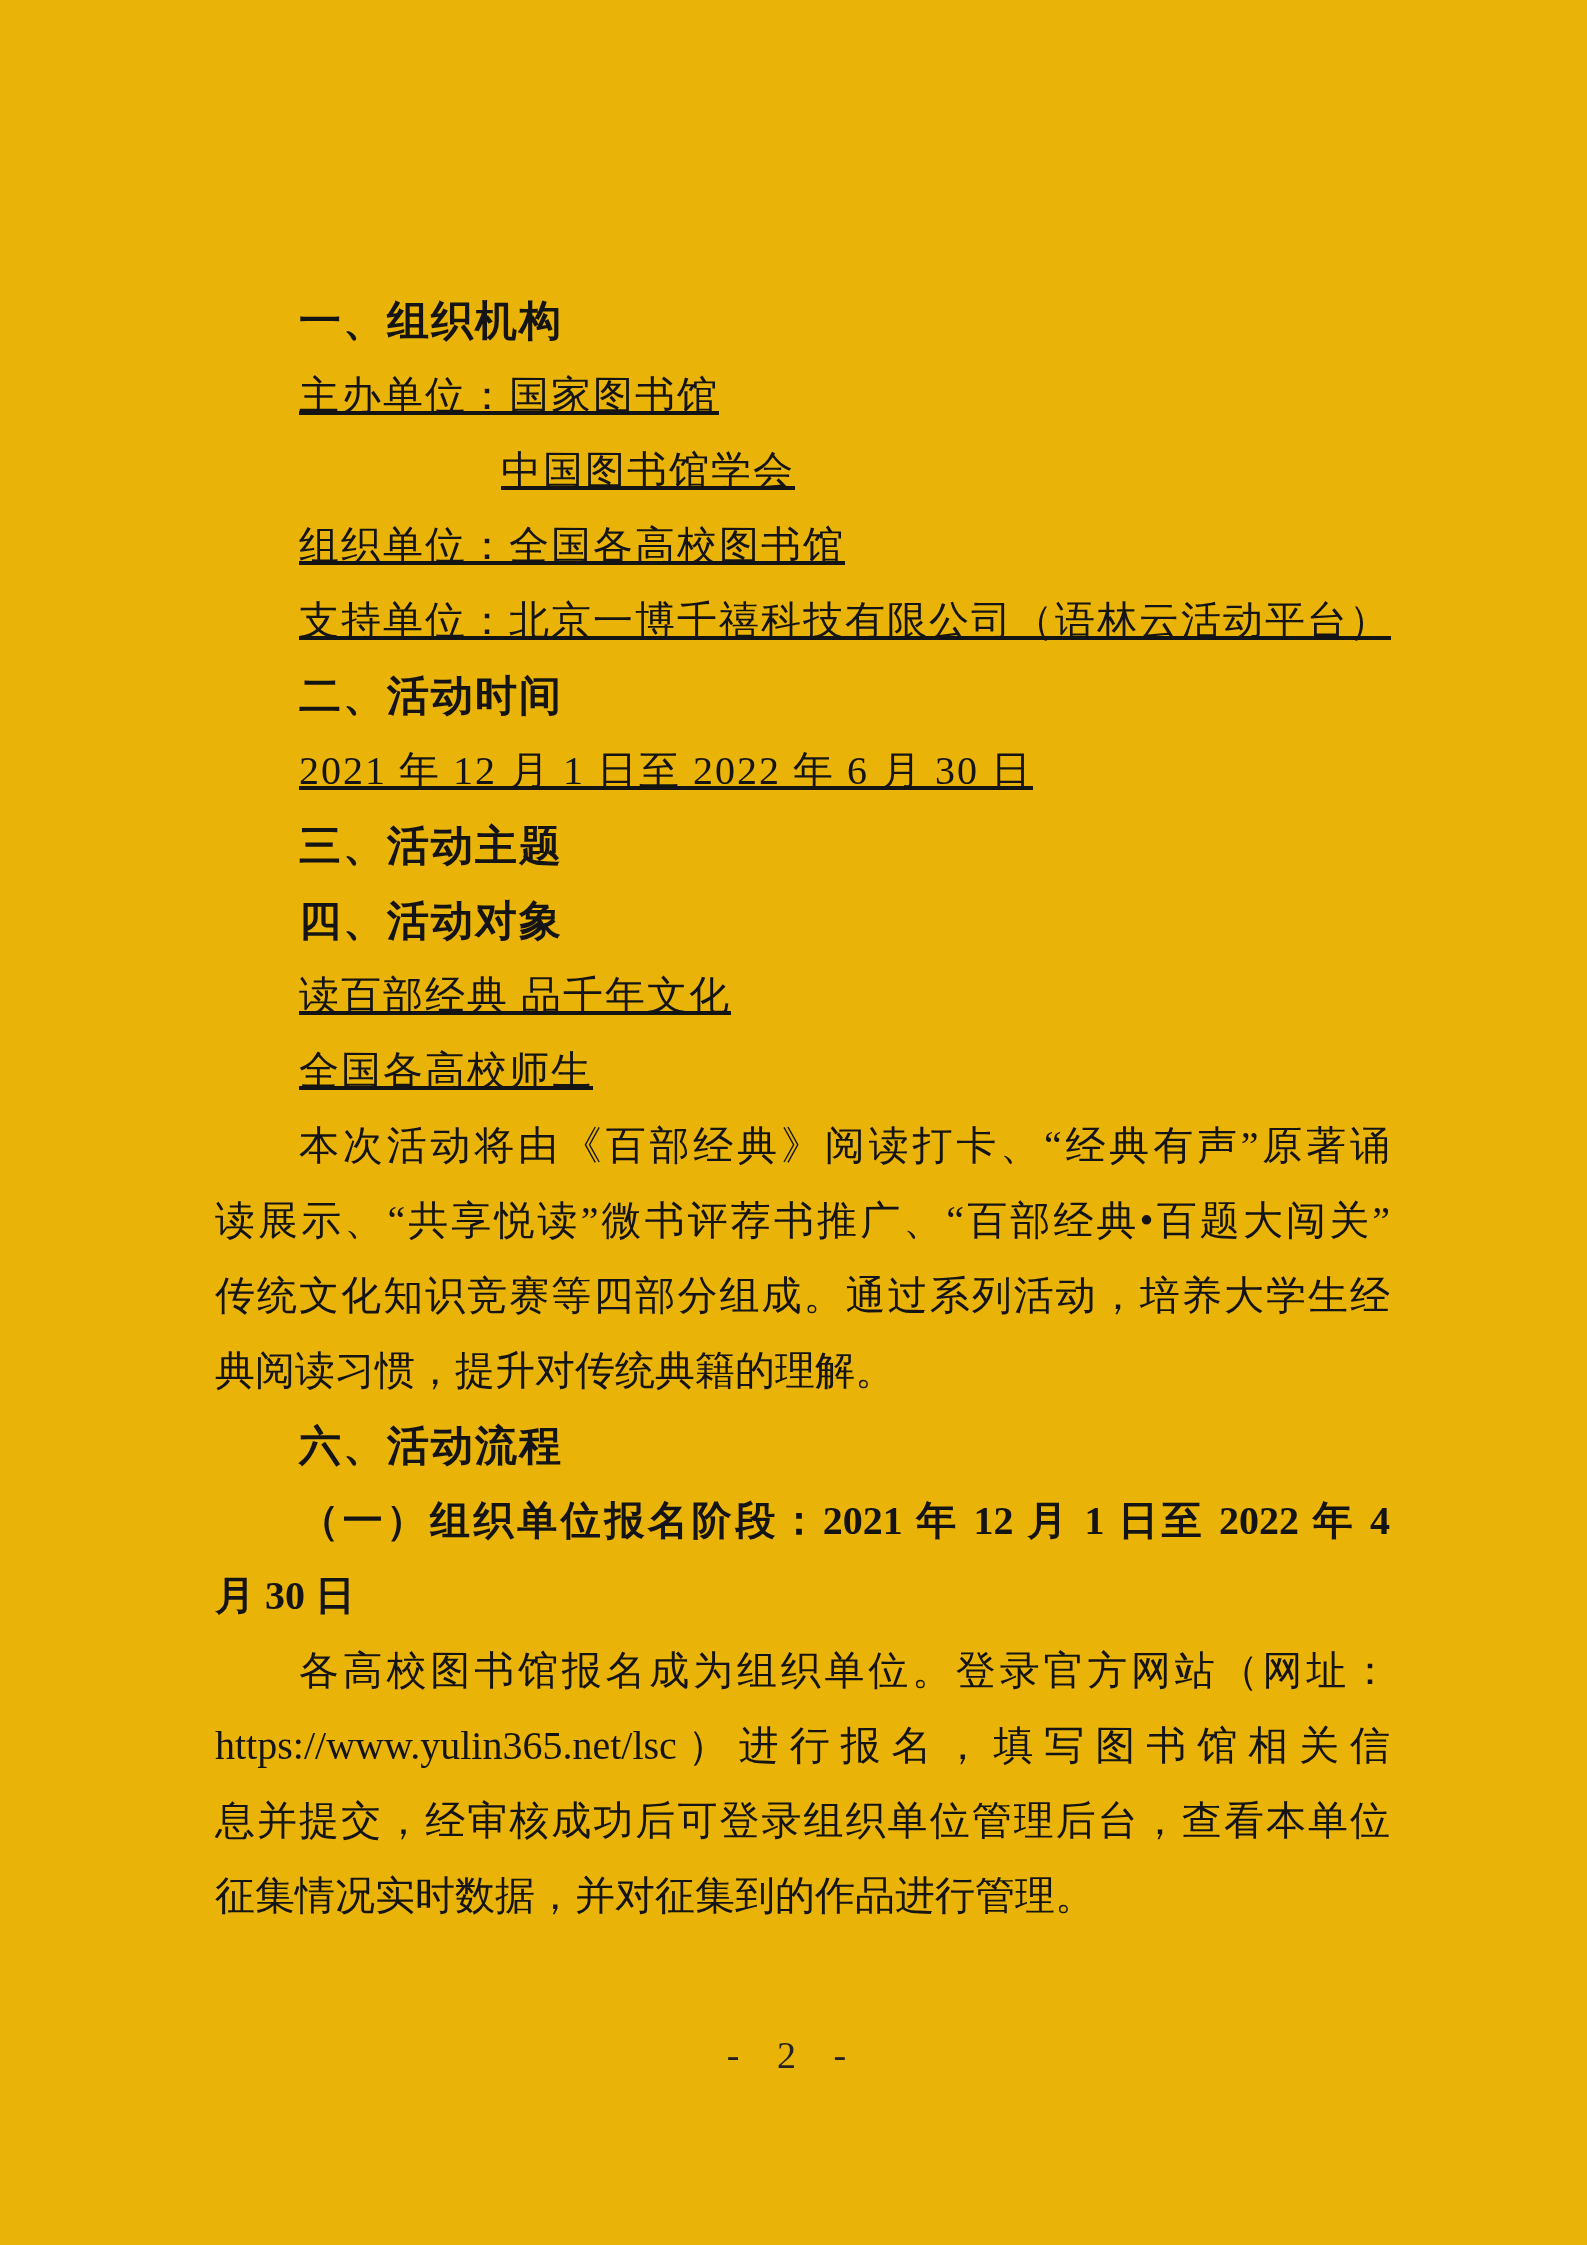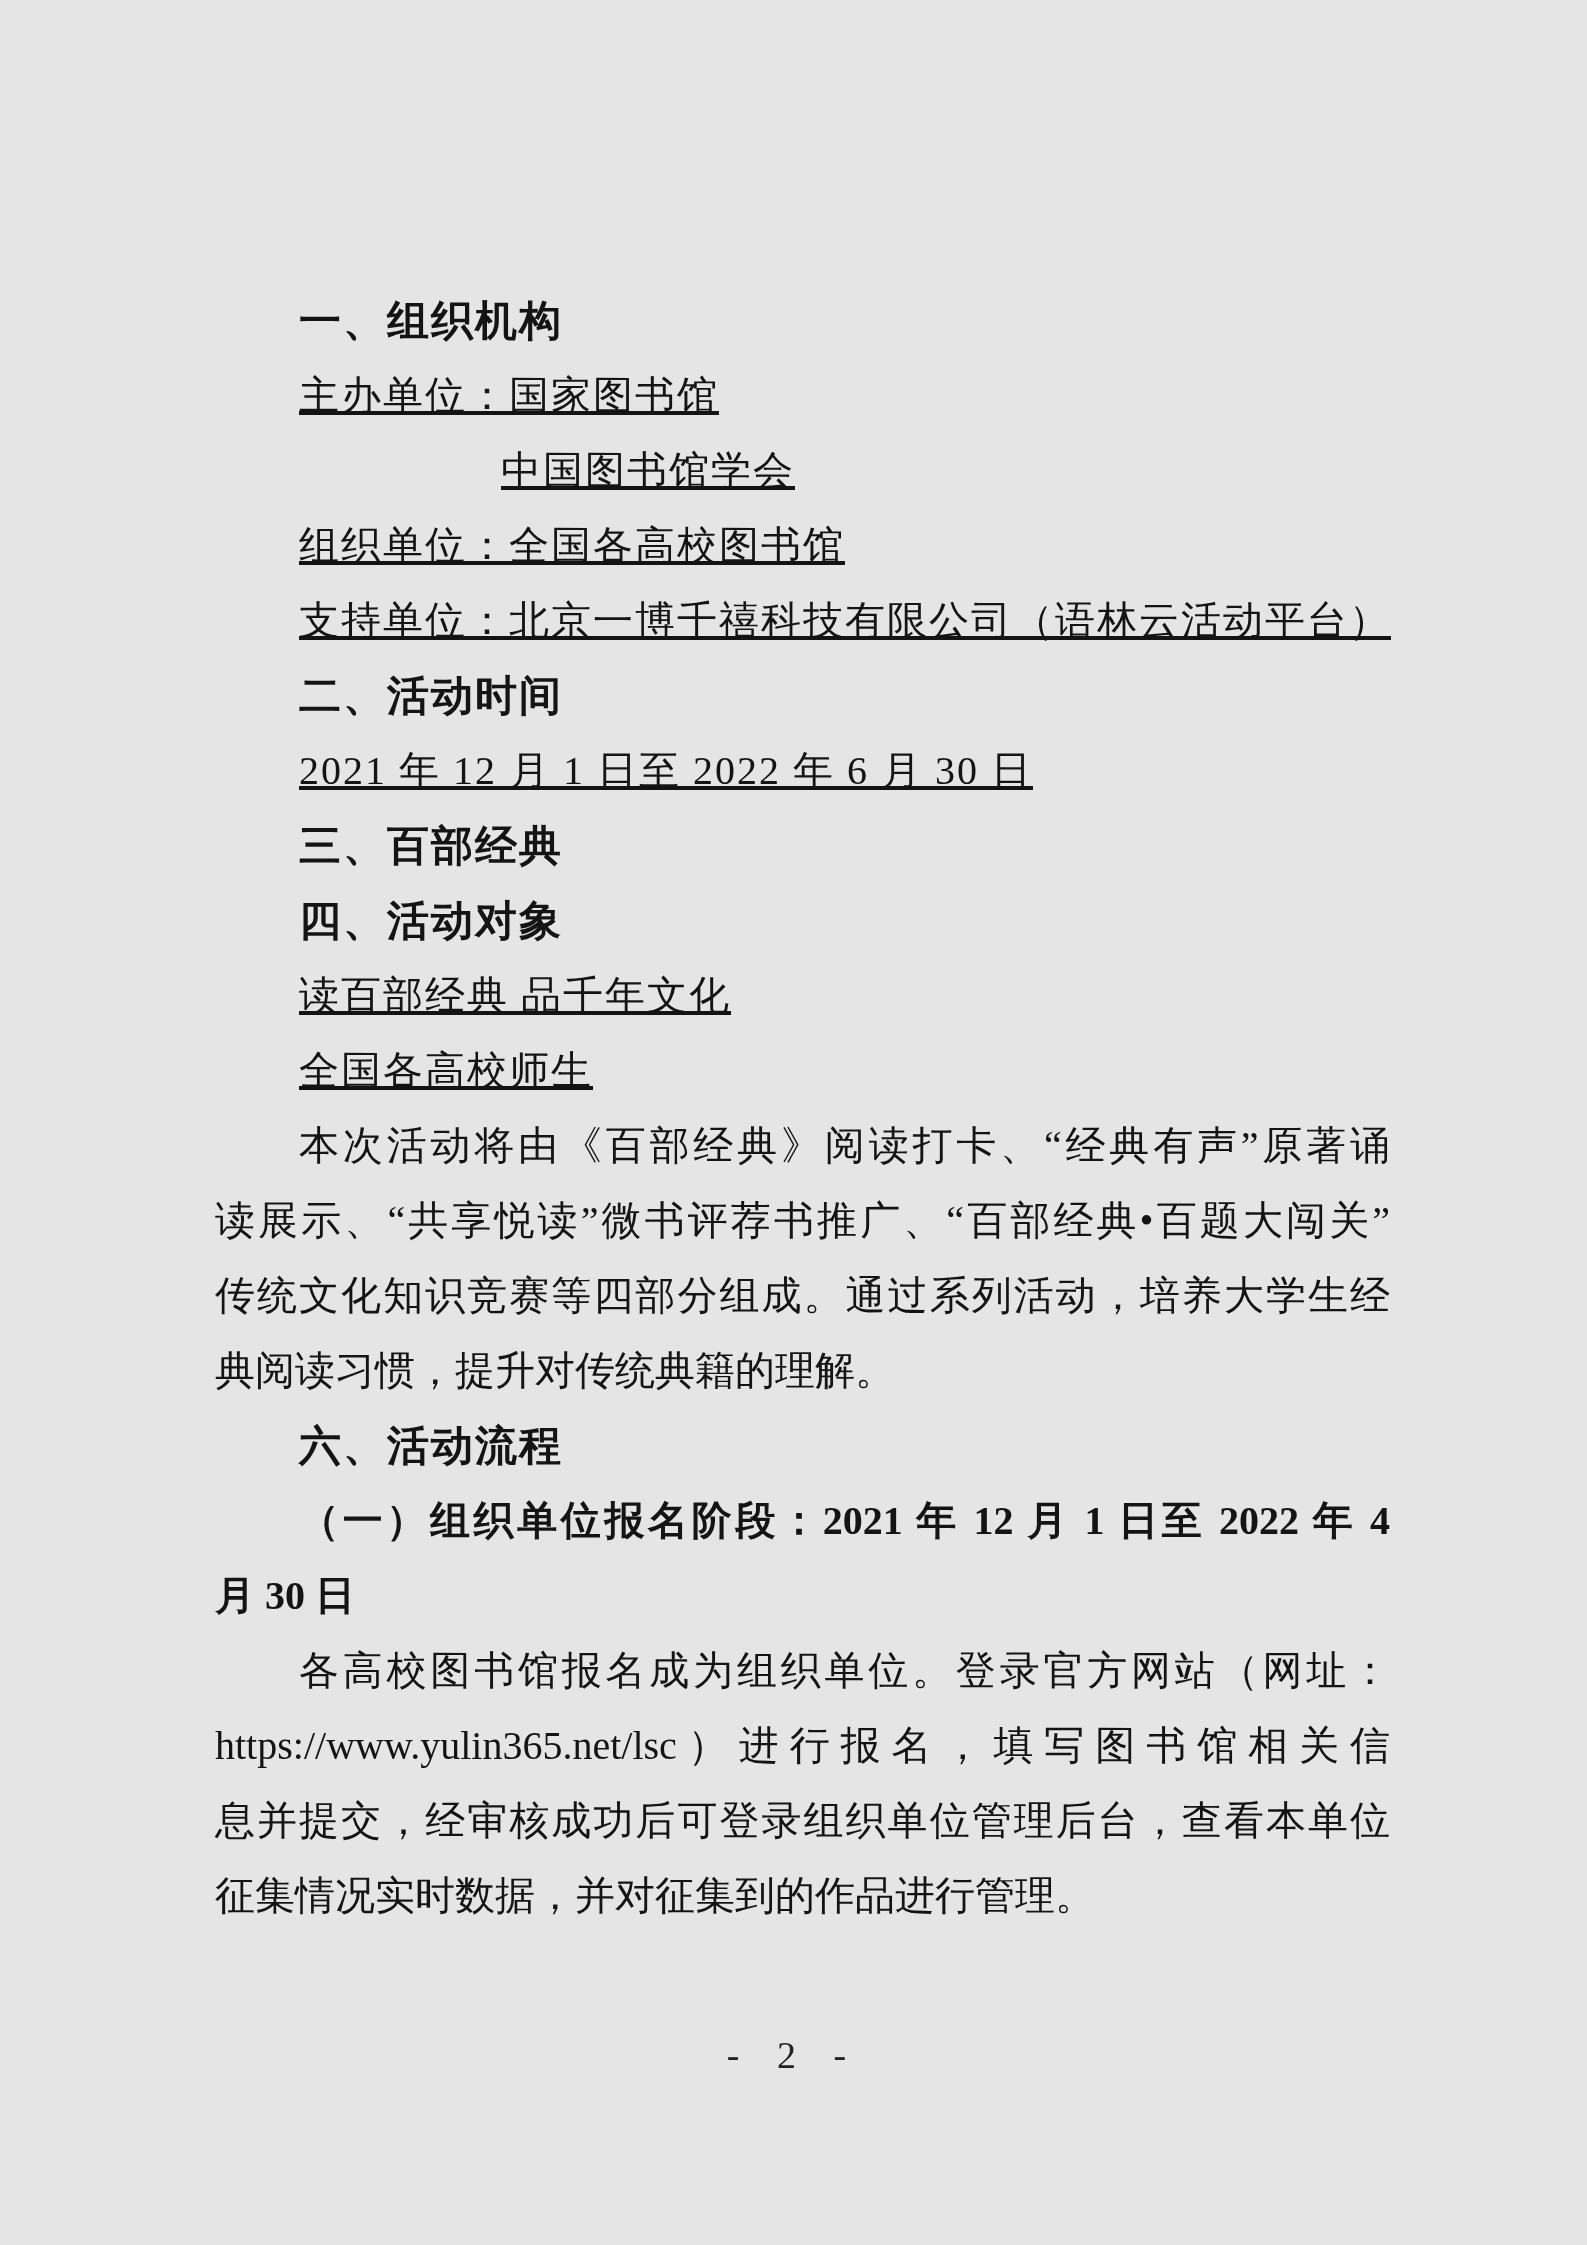--- a/index.html
+++ b/index.html
@@ -4,21 +4,21 @@
 <style>
   html, body {
     margin: 0;
     padding: 0;
     background: #888;
   }
   .page {
     position: relative;
     width: 1587px;
     height: 2245px;
-    background: #e5e5e5;
+    background: #eab308;
     overflow: hidden;
     font-family: "Liberation Serif", serif;
     color: #141414;
   }
   .content {
     position: absolute;
     left: 215px;
     top: 283px;
     width: 1175px;
   }
@@ -65,21 +65,21 @@
 
 <div class="page">
   <div class="content">
     <div class="ln h indent">一、组织机构</div>
     <div class="ln kv indent">主办单位：国家图书馆</div>
     <div class="ln kv cont2">中国图书馆学会</div>
     <div class="ln kv indent">组织单位：全国各高校图书馆</div>
     <div class="ln kv indent">支持单位：北京一博千禧科技有限公司（语林云活动平台）</div>
     <div class="ln h indent">二、活动时间</div>
     <div class="ln kv indent">2021 年 12 月 1 日至 2022 年 6 月 30 日</div>
-    <div class="ln h indent">三、百部经典</div>
+    <div class="ln h indent">三、活动主题</div>
     <div class="ln h indent">四、活动对象</div>
     <div class="ln kv indent">读百部经典 品千年文化</div>
     <div class="ln kv indent">全国各高校师生</div>
     <div class="ln just indent">本次活动将由《百部经典》阅读打卡、“经典有声”原著诵</div>
     <div class="ln just">读展示、“共享悦读”微书评荐书推广、“百部经典•百题大闯关”</div>
     <div class="ln just">传统文化知识竞赛等四部分组成。通过系列活动，培养大学生经</div>
     <div class="ln">典阅读习惯，提升对传统典籍的理解。</div>
     <div class="ln h indent">六、活动流程</div>
     <div class="ln just indent bold">（一）组织单位报名阶段：2021 年 12 月 1 日至 2022 年 4</div>
     <div class="ln bold">月 30 日</div>

